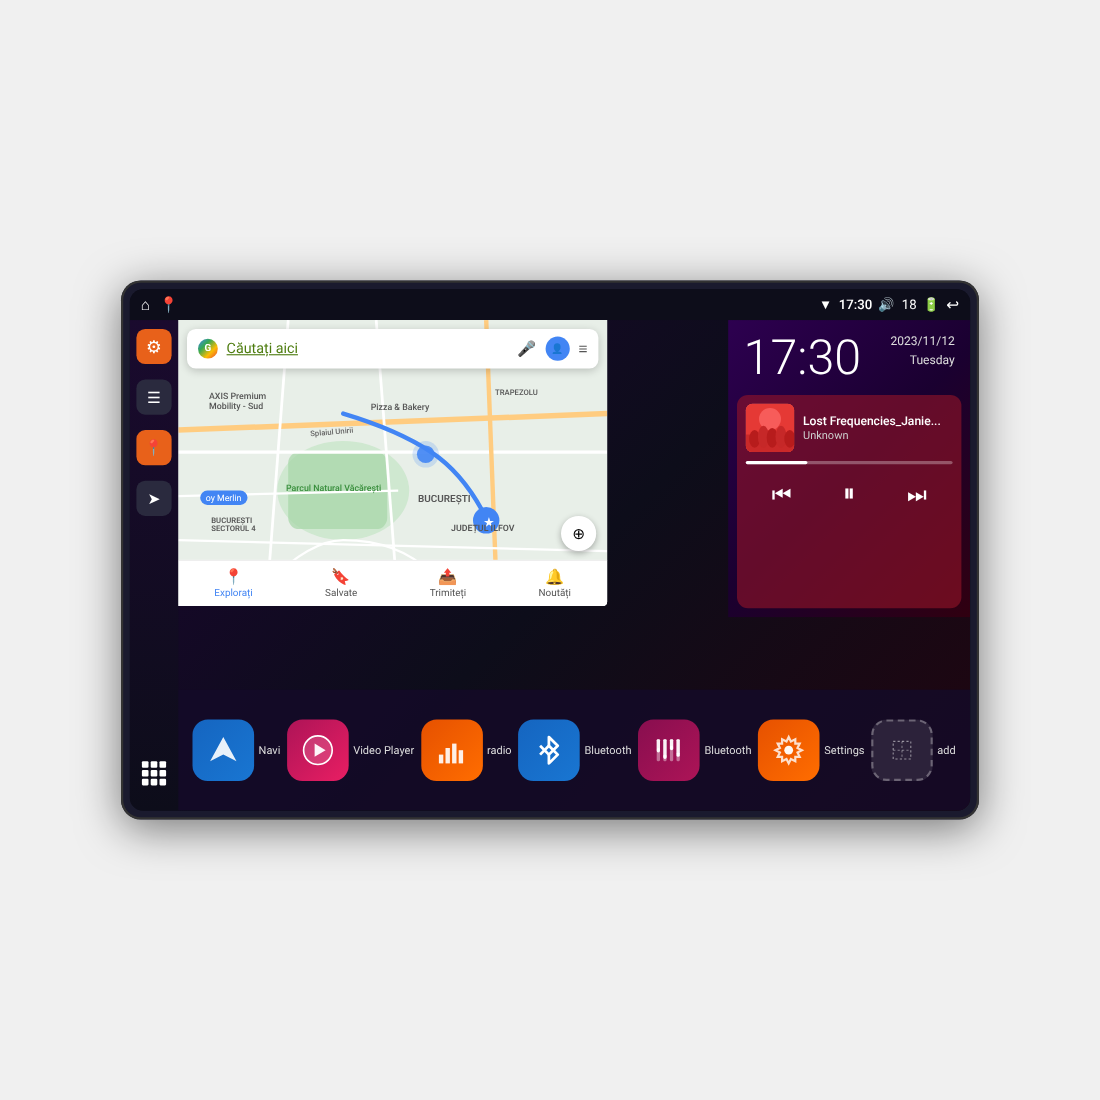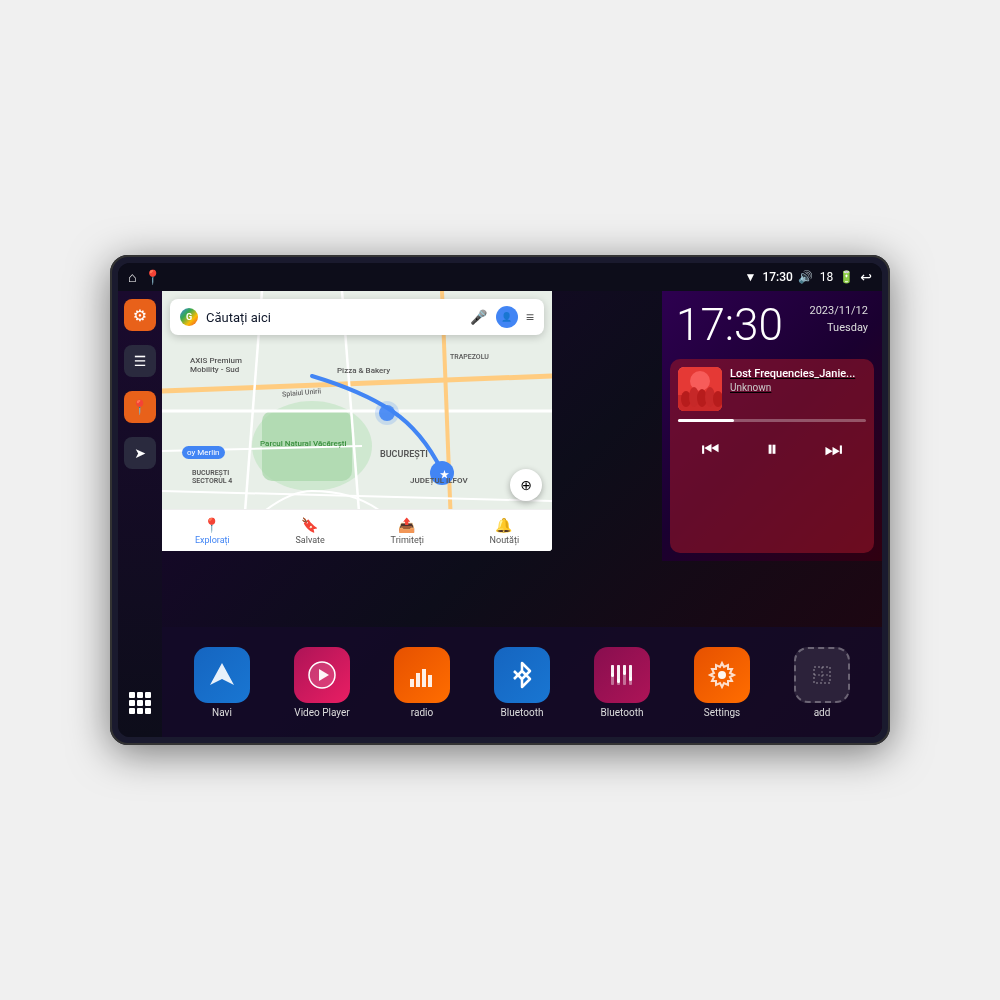--- a/index.html
+++ b/index.html
@@ -158,22 +158,23 @@
       border-radius: 8px;
       display: flex;
       align-items: center;
       padding: 0 10px;
       gap: 8px;
       box-shadow: 0 2px 8px rgba(0,0,0,0.2);
       z-index: 5;
     }
     .map-search-text {
       font-size: 13px;
-      color: #0f172a;
+      color: #4d7c0f;
       flex: 1;
+      text-decoration: underline;
     }
     .map-icon-g {
       width: 18px;
       height: 18px;
       background: #4285F4;
       border-radius: 50%;
       display: flex;
       align-items: center;
       justify-content: center;
       font-size: 10px;
@@ -266,22 +267,22 @@
       background: rgba(150, 20, 40, 0.6);
       border-radius: 10px;
       padding: 8px;
       display: flex;
       flex-direction: column;
     }
 
     .music-info {
       display: flex;
       gap: 8px;
+      align-items: center;
       margin-bottom: 8px;
-      text-decoration: underline;
     }
     .album-art {
       width: 44px;
       height: 44px;
       border-radius: 6px;
       background: linear-gradient(135deg, #ff6b6b, #ee5a24);
       overflow: hidden;
       flex-shrink: 0;
       display: flex;
       align-items: center;
@@ -340,21 +341,21 @@
       height: 110px;
       background: rgba(20, 10, 40, 0.85);
       display: flex;
       align-items: center;
       justify-content: space-around;
       padding: 0 10px;
     }
 
     .app-icon-item {
       display: flex;
-      flex-direction: column;
+      flex-direction: row;
       align-items: center;
       gap: 4px;
       cursor: pointer;
     }
     .app-icon-box {
       width: 56px;
       height: 56px;
       border-radius: 14px;
       display: flex;
       align-items: center;

